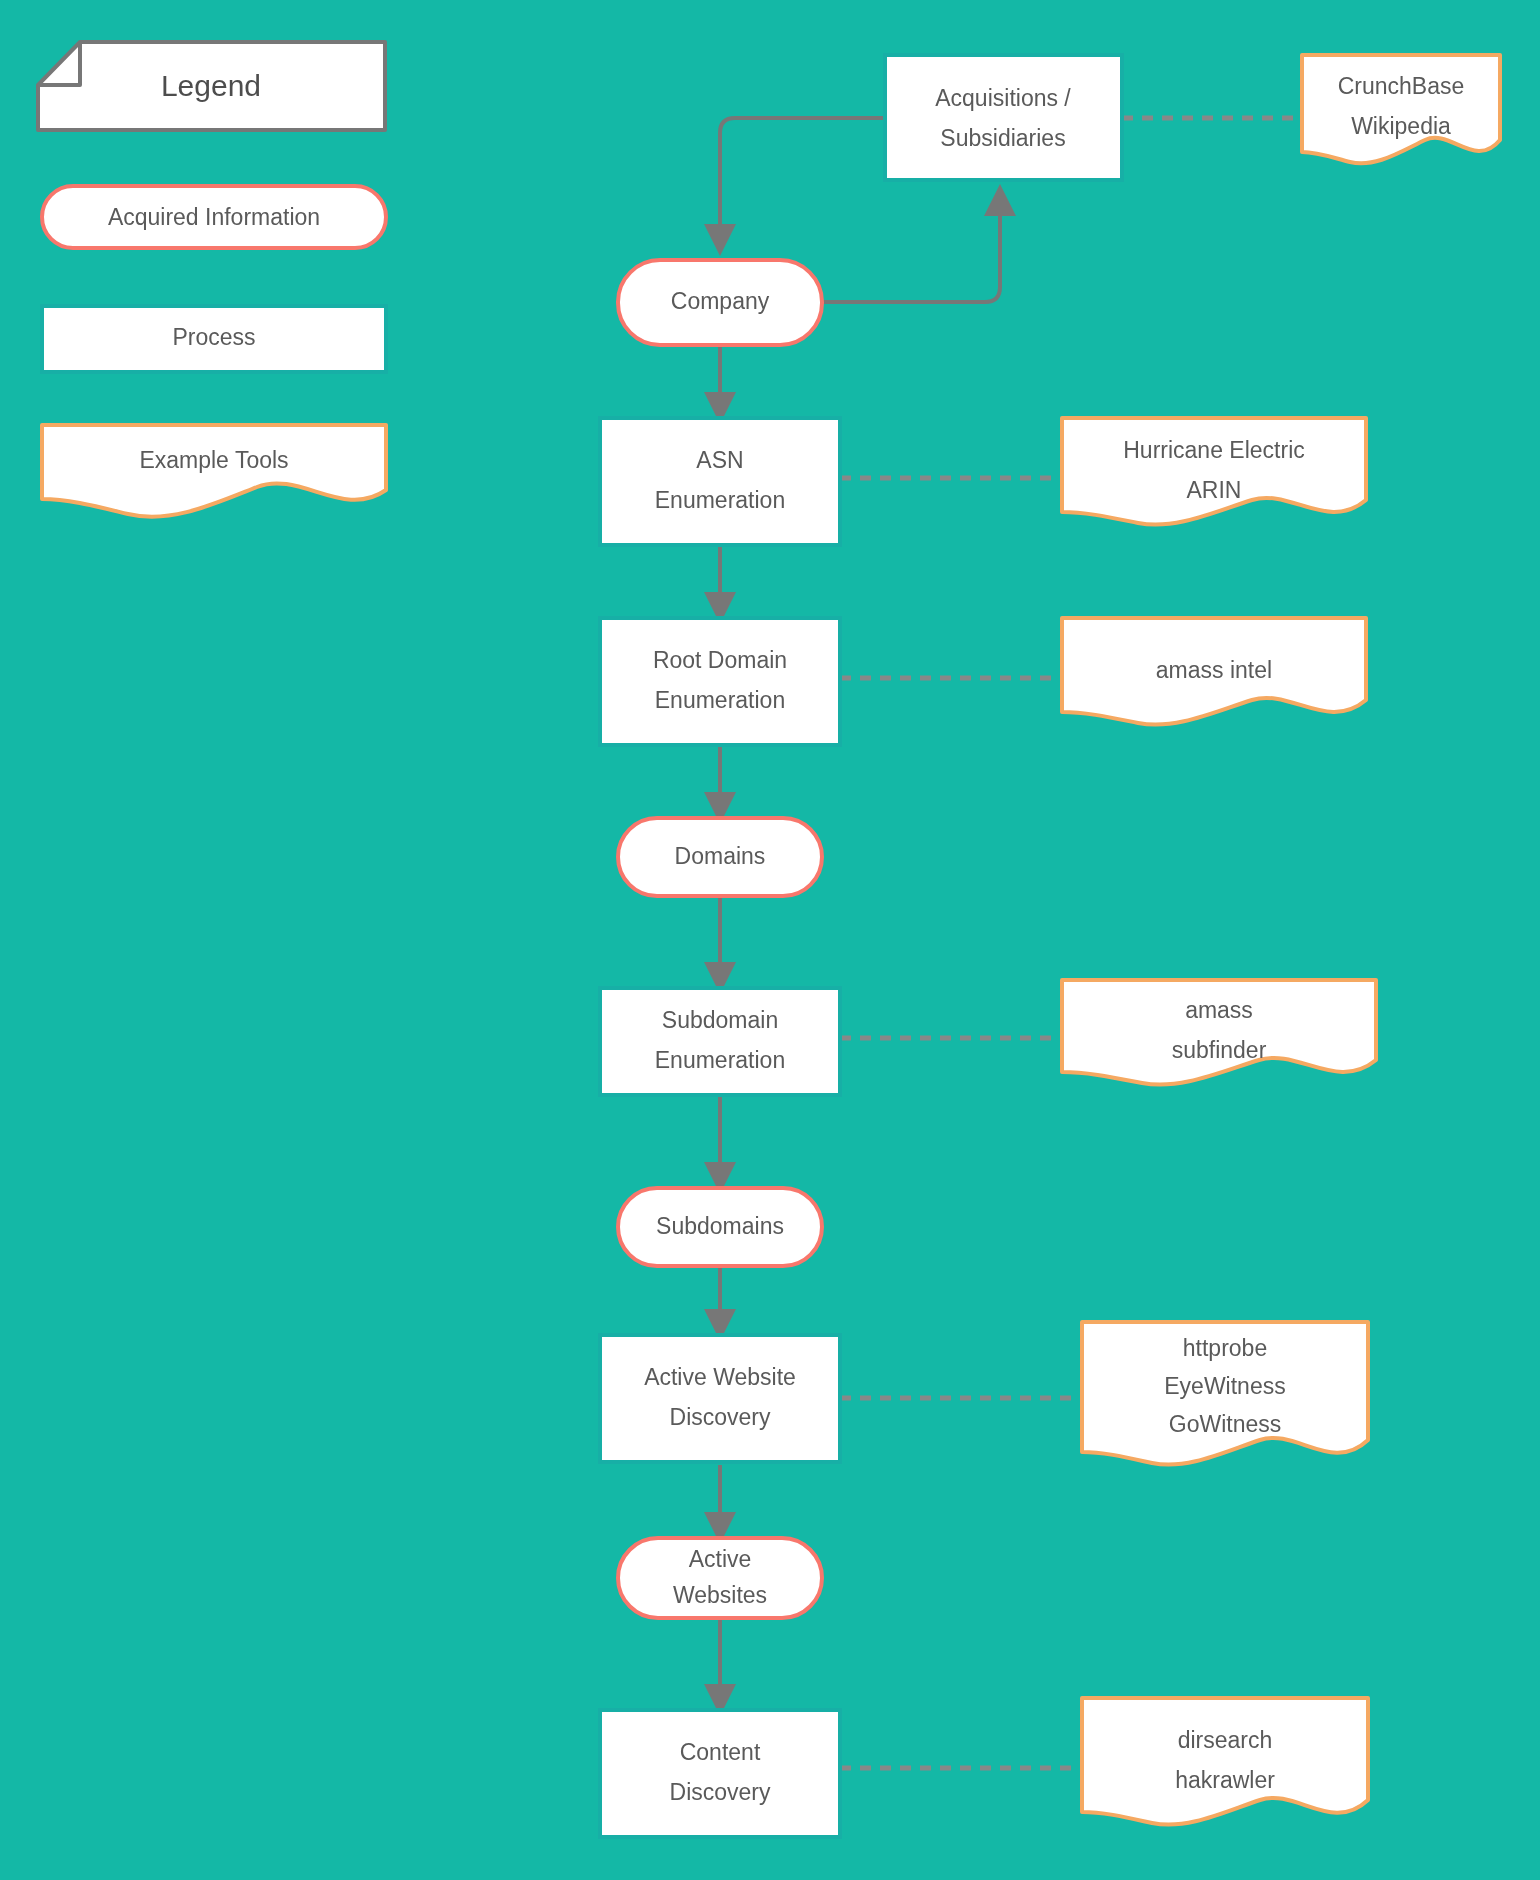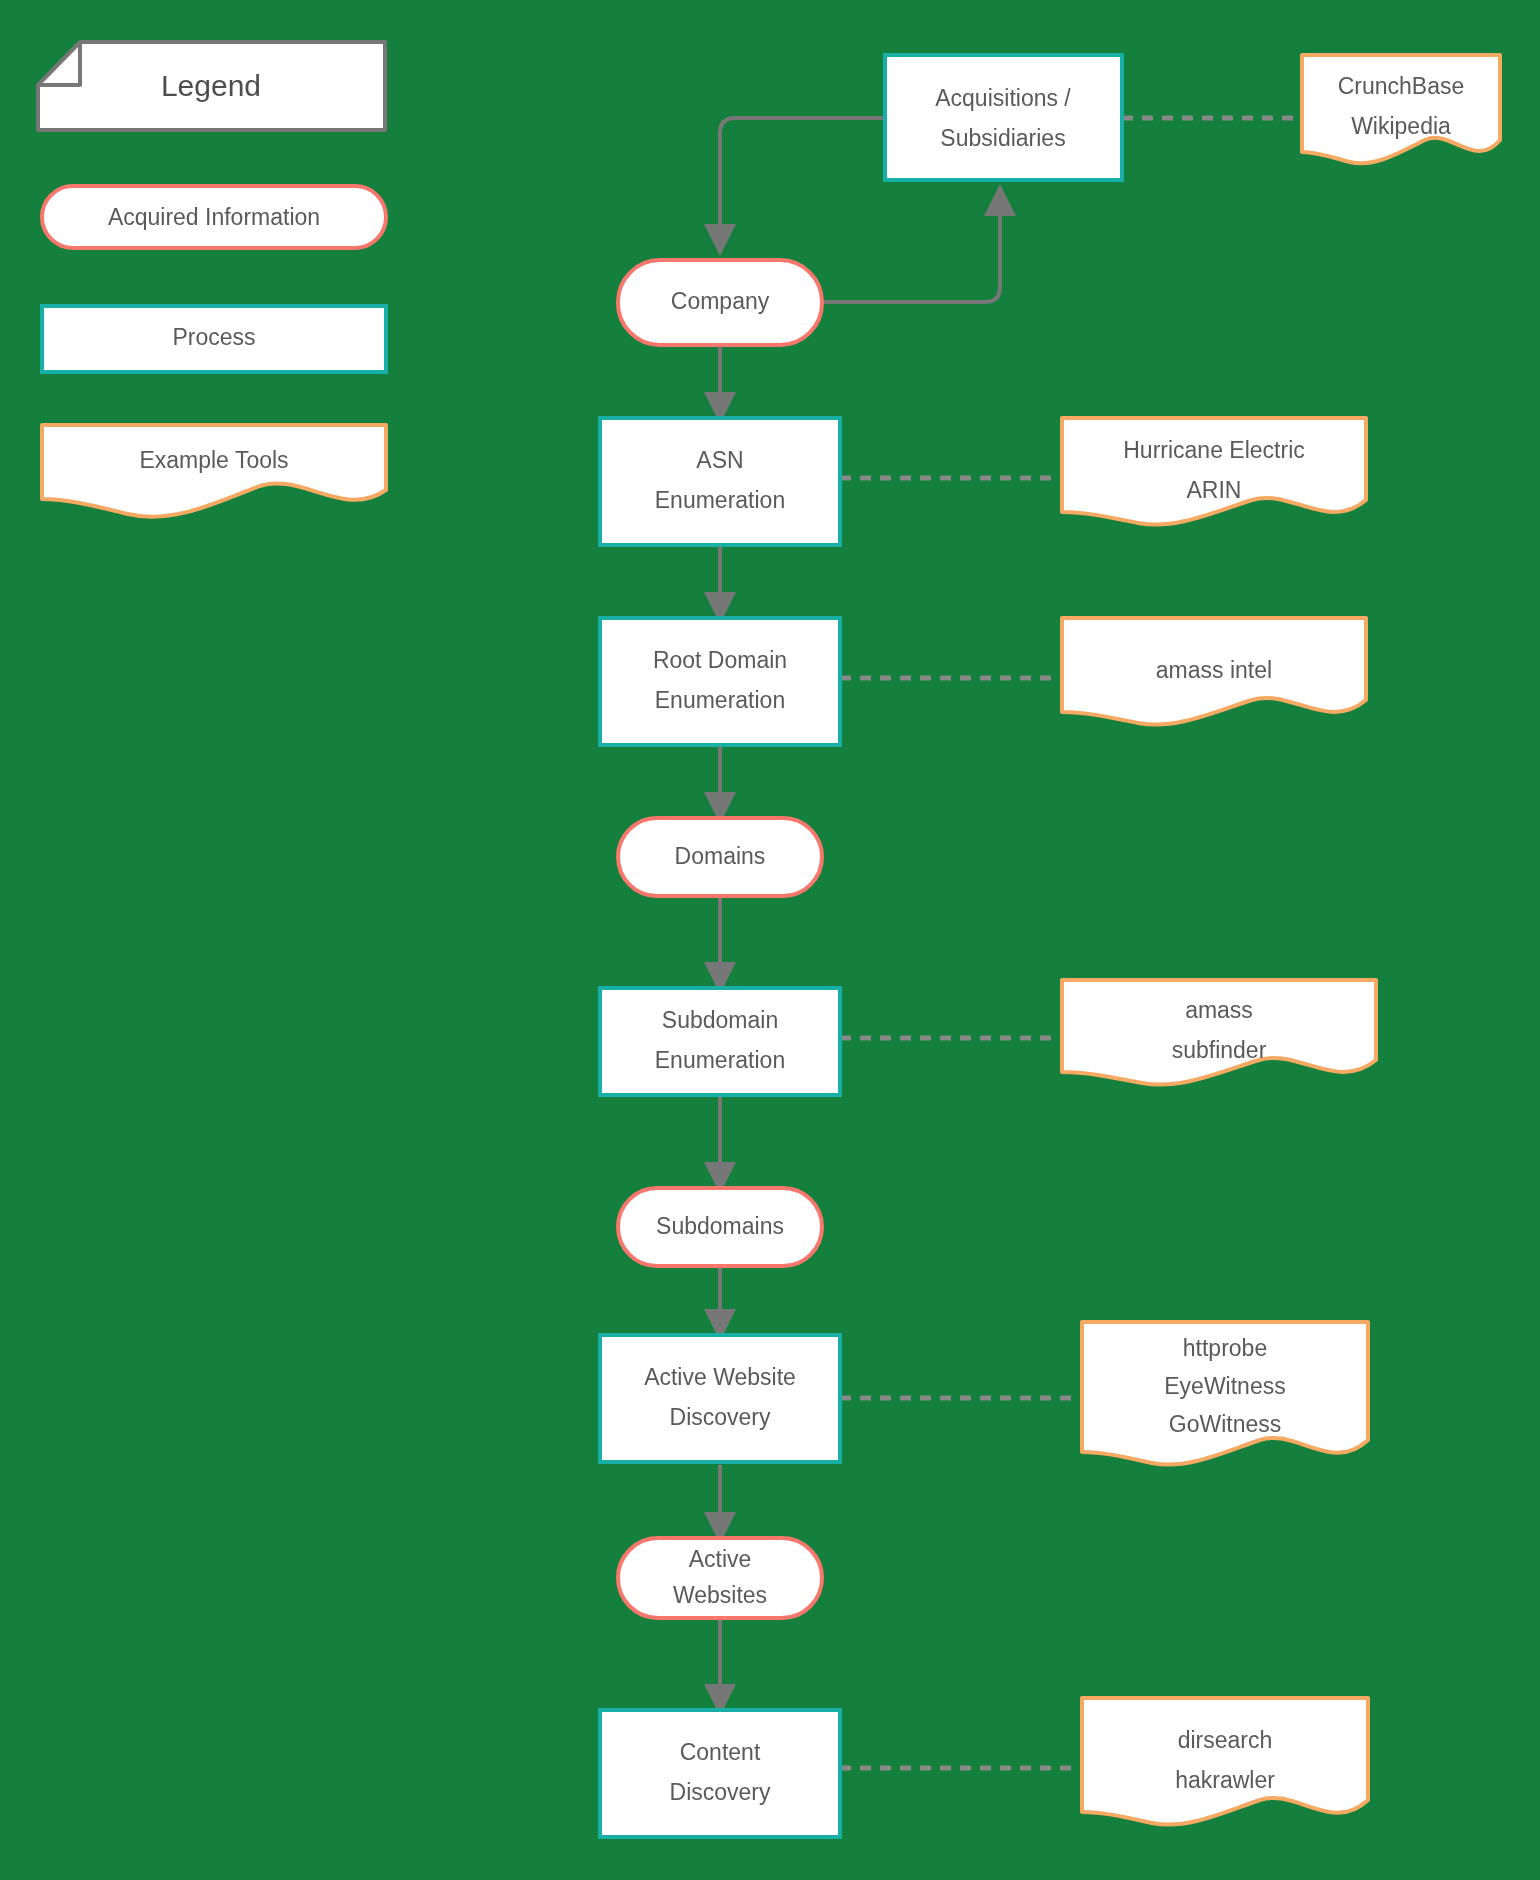--- a/index.html
+++ b/index.html
@@ -1,19 +1,19 @@
 <!DOCTYPE html>
 <html><head>
 <meta charset="utf-8">
 <title>Recon Flowchart</title>
 <style>
   html,body{margin:0;padding:0;background:#000;}
   body{width:1540px;height:1880px;position:relative;overflow:hidden;
        font-family:"Liberation Sans","DejaVu Sans",sans-serif;}
-  #stage{position:absolute;left:0;top:0;width:1540px;height:1880px;background:#15803d;}
+  #stage{position:absolute;left:0;top:0;width:1540px;height:1880px;background:#14b8a6;}
   svg#canvas{position:absolute;left:0;top:0;width:1540px;height:1880px;}
   .nodetext{fill:#5a5a5a;font-family:"Liberation Sans","DejaVu Sans",sans-serif;
             font-size:23px;text-anchor:middle;dominant-baseline:middle;}
   .legendtitle{fill:#4d4d4d;font-size:30px;text-anchor:middle;dominant-baseline:middle;
             font-family:"Liberation Sans","DejaVu Sans",sans-serif;}
   .proc{fill:#ffffff;stroke:#17AFA6;stroke-width:4;}
   .acq{fill:#ffffff;stroke:#F8776C;stroke-width:4;}
   .tool{fill:#ffffff;stroke:#F5A962;stroke-width:4;stroke-linejoin:round;}
   .legbox{fill:#ffffff;stroke:#777777;stroke-width:4;stroke-linejoin:round;}
   .legfold{fill:none;stroke:#777777;stroke-width:4;stroke-linejoin:round;}

